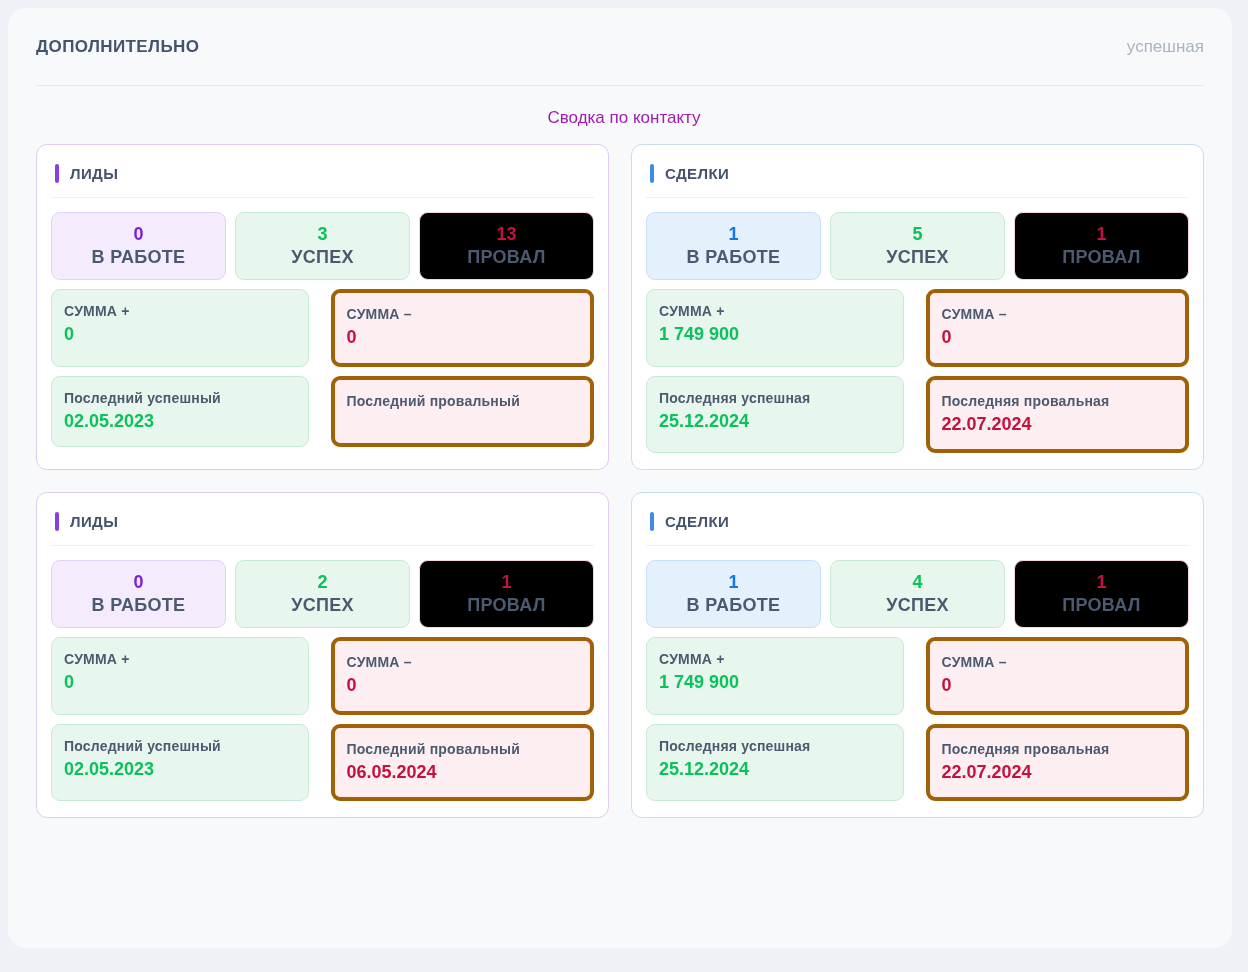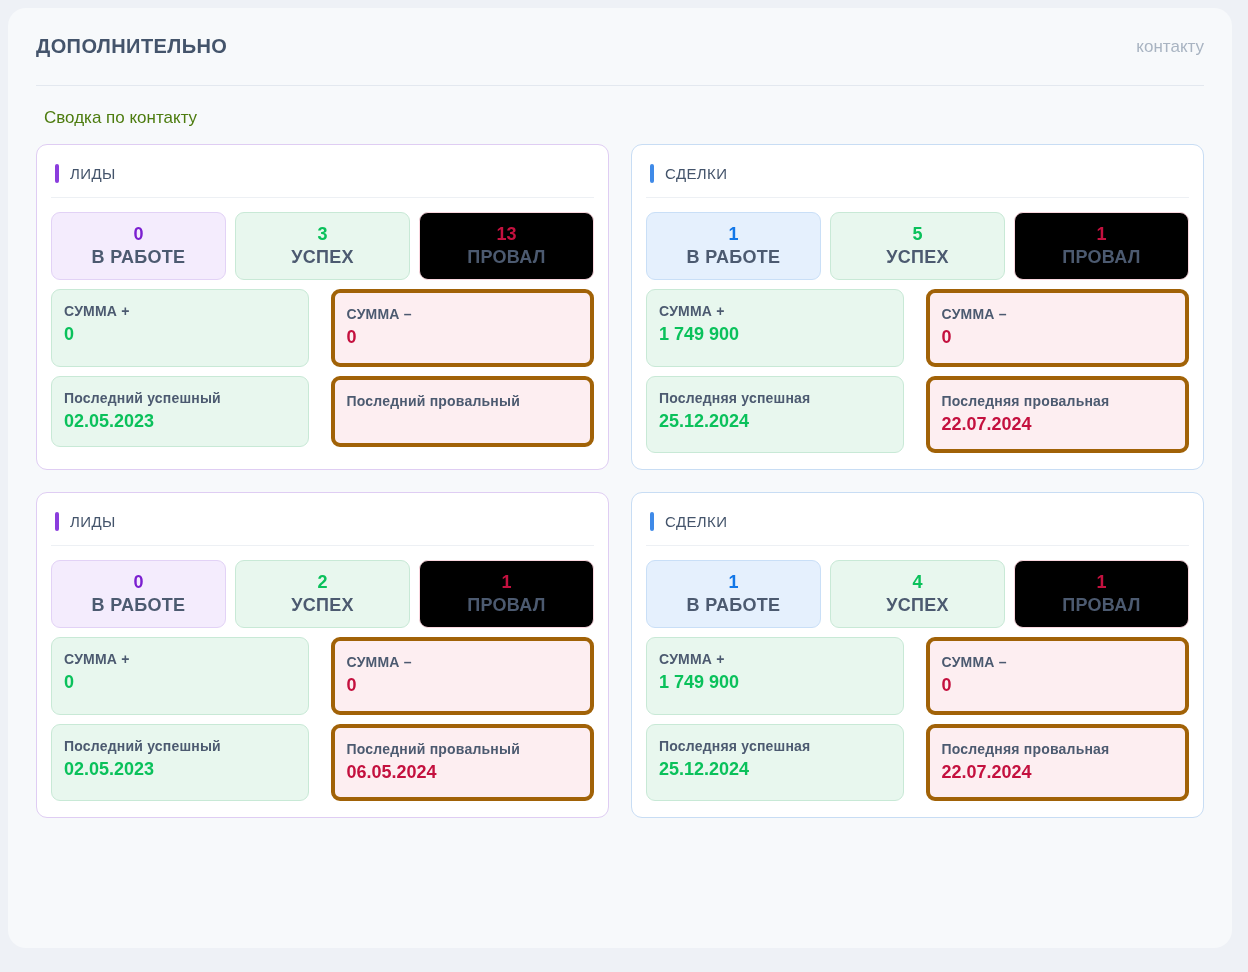--- a/index.html
+++ b/index.html
@@ -30,39 +30,40 @@
   
   .panel-header {
     display: flex;
     align-items: center;
     justify-content: space-between;
     height: 78px;
     border-bottom: 1px solid #e3e8ef;
     box-sizing: border-box;
   }
   .panel-title {
-    font-size: 20px;
+    font-size: 17px;
     font-weight: 700;
     letter-spacing: 0.4px;
     color: #44546b;
   }
   .edit-link {
     font-size: 17px;
     color: #a9b4c2;
     cursor: pointer;
   }
 
   
   .section {
     padding-top: 22px;
   }
   .section-label {
     font-size: 17px;
-    color: #4d7c0f;
+    color: #a21caf;
     margin: 0 0 16px 8px;
+    text-align: center;
   }
   .section-cards {
     display: flex;
     gap: 22px;
   }
 
   
   .summary-card {
     flex: 1 1 0;
     background: #ffffff;
@@ -83,21 +84,21 @@
   .accent-bar {
     width: 4px;
     height: 19px;
     border-radius: 3px;
     flex: none;
   }
   .accent-bar.purple { background: #8b3ddd; }
   .accent-bar.blue   { background: #3f8ae8; }
   .card-title {
     font-size: 15px;
-    font-weight: 400;
+    font-weight: 700;
     letter-spacing: 0.4px;
     color: #44546b;
   }
 
   
   .stat-row {
     display: flex;
     gap: 9px;
     margin-top: 14px;
   }
@@ -161,21 +162,21 @@
   .info-tile.red   { background: #fdeef1; border: 4px solid #a16207; }
   .info-tile.red   .info-value { color: #c4113f; }
 </style>
 </head>
 <body>
 
 <div class="panel">
 
   <div class="panel-header">
     <div class="panel-title">ДОПОЛНИТЕЛЬНО</div>
-    <div class="edit-link">контакту</div>
+    <div class="edit-link">успешная</div>
   </div>
 
   <div id="sections-root">
       <div class="section">
         <div class="section-label">Сводка по контакту</div>
         <div class="section-cards">
           <div class="summary-card leads">
             <div class="card-header">
               <span class="accent-bar purple"></span>
               <span class="card-title">ЛИДЫ</span>

